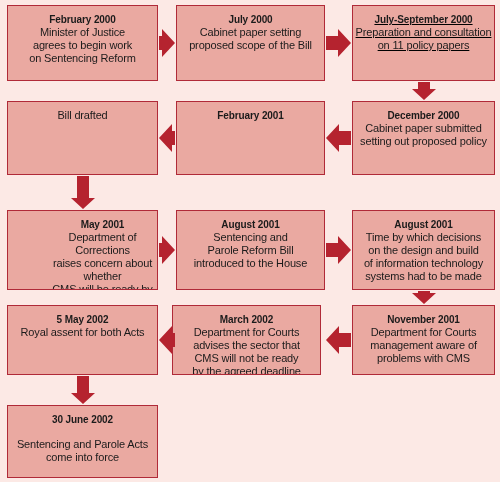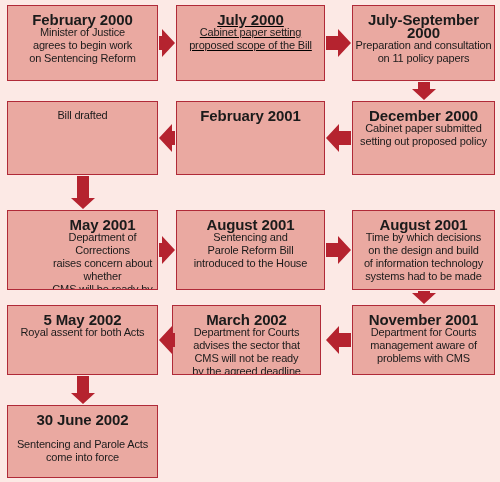--- a/index.html
+++ b/index.html
@@ -26,21 +26,21 @@
     border: 1.5px solid #b02a38;
     box-sizing: border-box;
     display: flex;
     flex-direction: column;
     align-items: center;
     padding-top: 7px;
     overflow: hidden;
   }
   .node .title {
     font-weight: bold;
-    font-size: 15px;
+    font-size: 10px;
     color: #1b1b1b;
     line-height: 13px;
     text-align: center;
     letter-spacing: -0.1px;
   }
   .node .body {
     font-size: 11px;
     color: #1b1b1b;
     line-height: 13px;
     text-align: center;
@@ -55,26 +55,26 @@
 </head>
 <body>
 
 <div id="flow">
     <div class="node" style="left: 7px; top: 5px; width: 151px; height: 76px;">
       <div class="title">February 2000</div>
       <div class="body">Minister of Justice
 agrees to begin work
 on Sentencing Reform</div>
     </div>
-    <div class="node" style="left: 176px; top: 5px; width: 149px; height: 76px; text-decoration: underline;">
+    <div class="node" style="left: 176px; top: 5px; width: 149px; height: 76px;">
       <div class="title">July 2000</div>
       <div class="body">Cabinet paper setting
 proposed scope of the Bill</div>
     </div>
-    <div class="node" style="left: 352px; top: 5px; width: 143px; height: 76px;">
+    <div class="node" style="left: 352px; top: 5px; width: 143px; height: 76px; text-decoration: underline;">
       <div class="title">July-September 2000</div>
       <div class="body">Preparation and consultation
 on 11 policy papers</div>
     </div>
     <div class="node" style="left: 7px; top: 101px; width: 151px; height: 74px;">
       <div class="body">Bill drafted</div>
     </div>
     <div class="node" style="left: 176px; top: 101px; width: 149px; height: 74px;">
       <div class="title">February 2001</div>
     </div>

